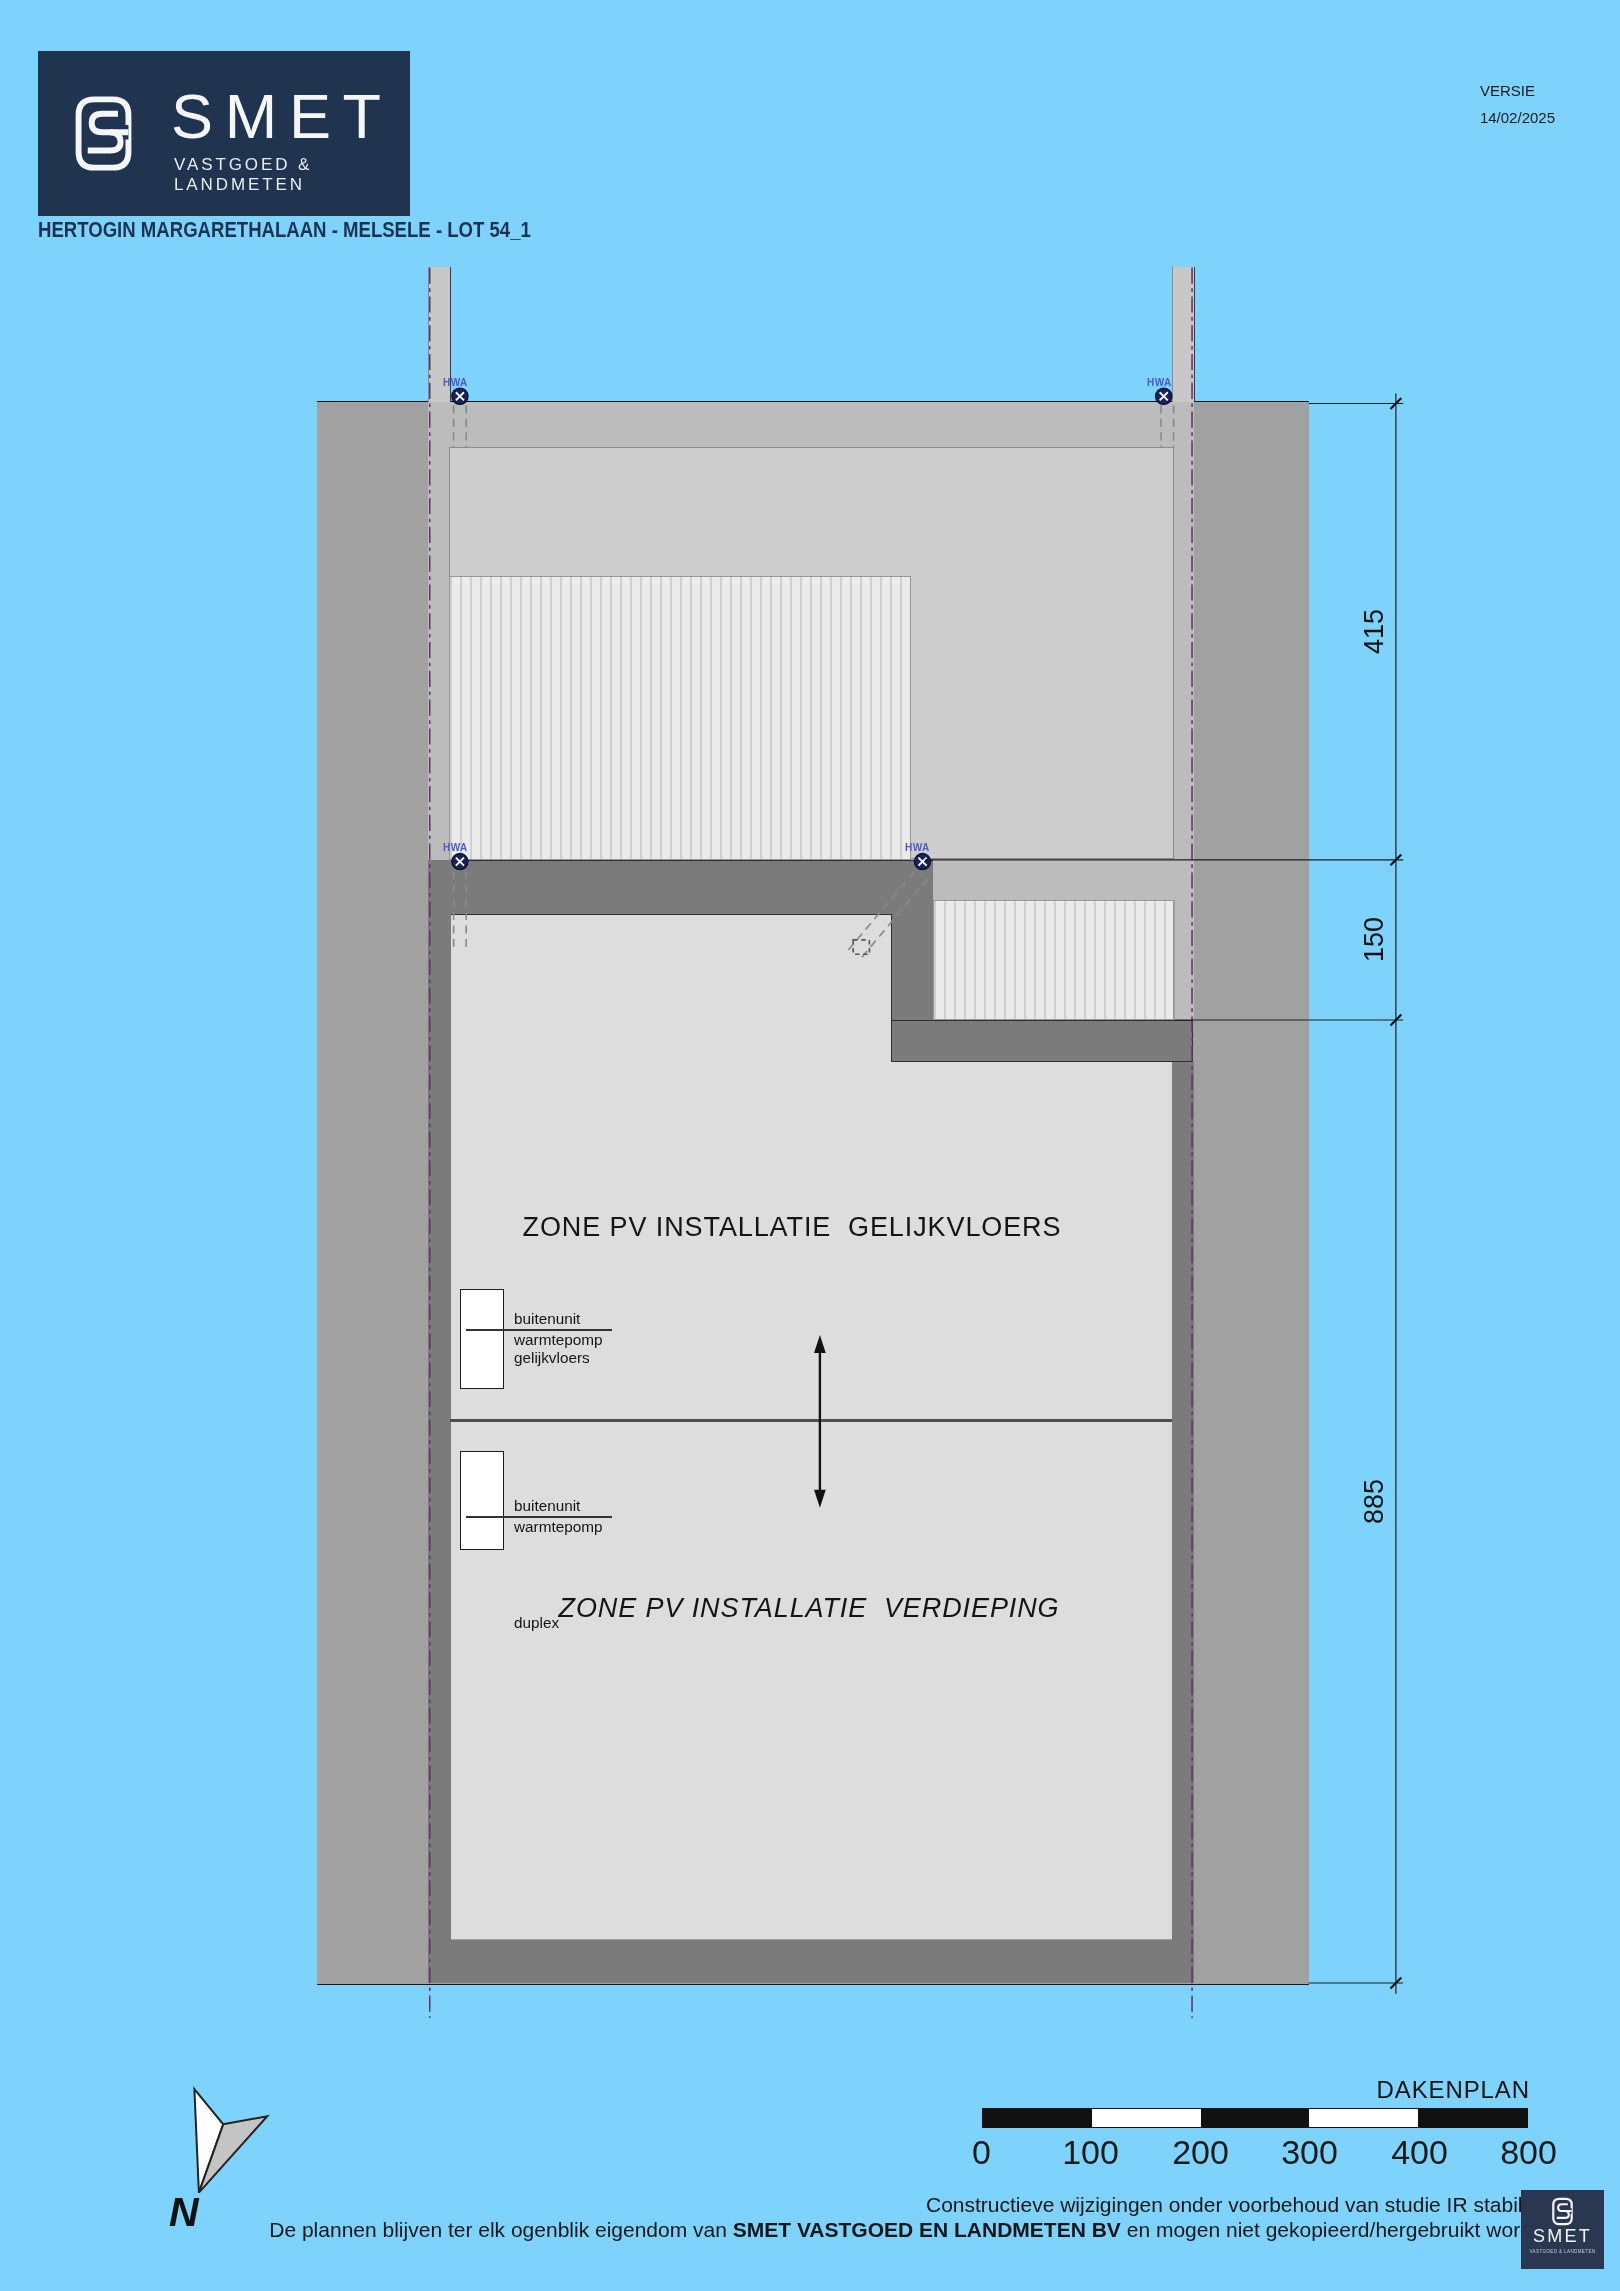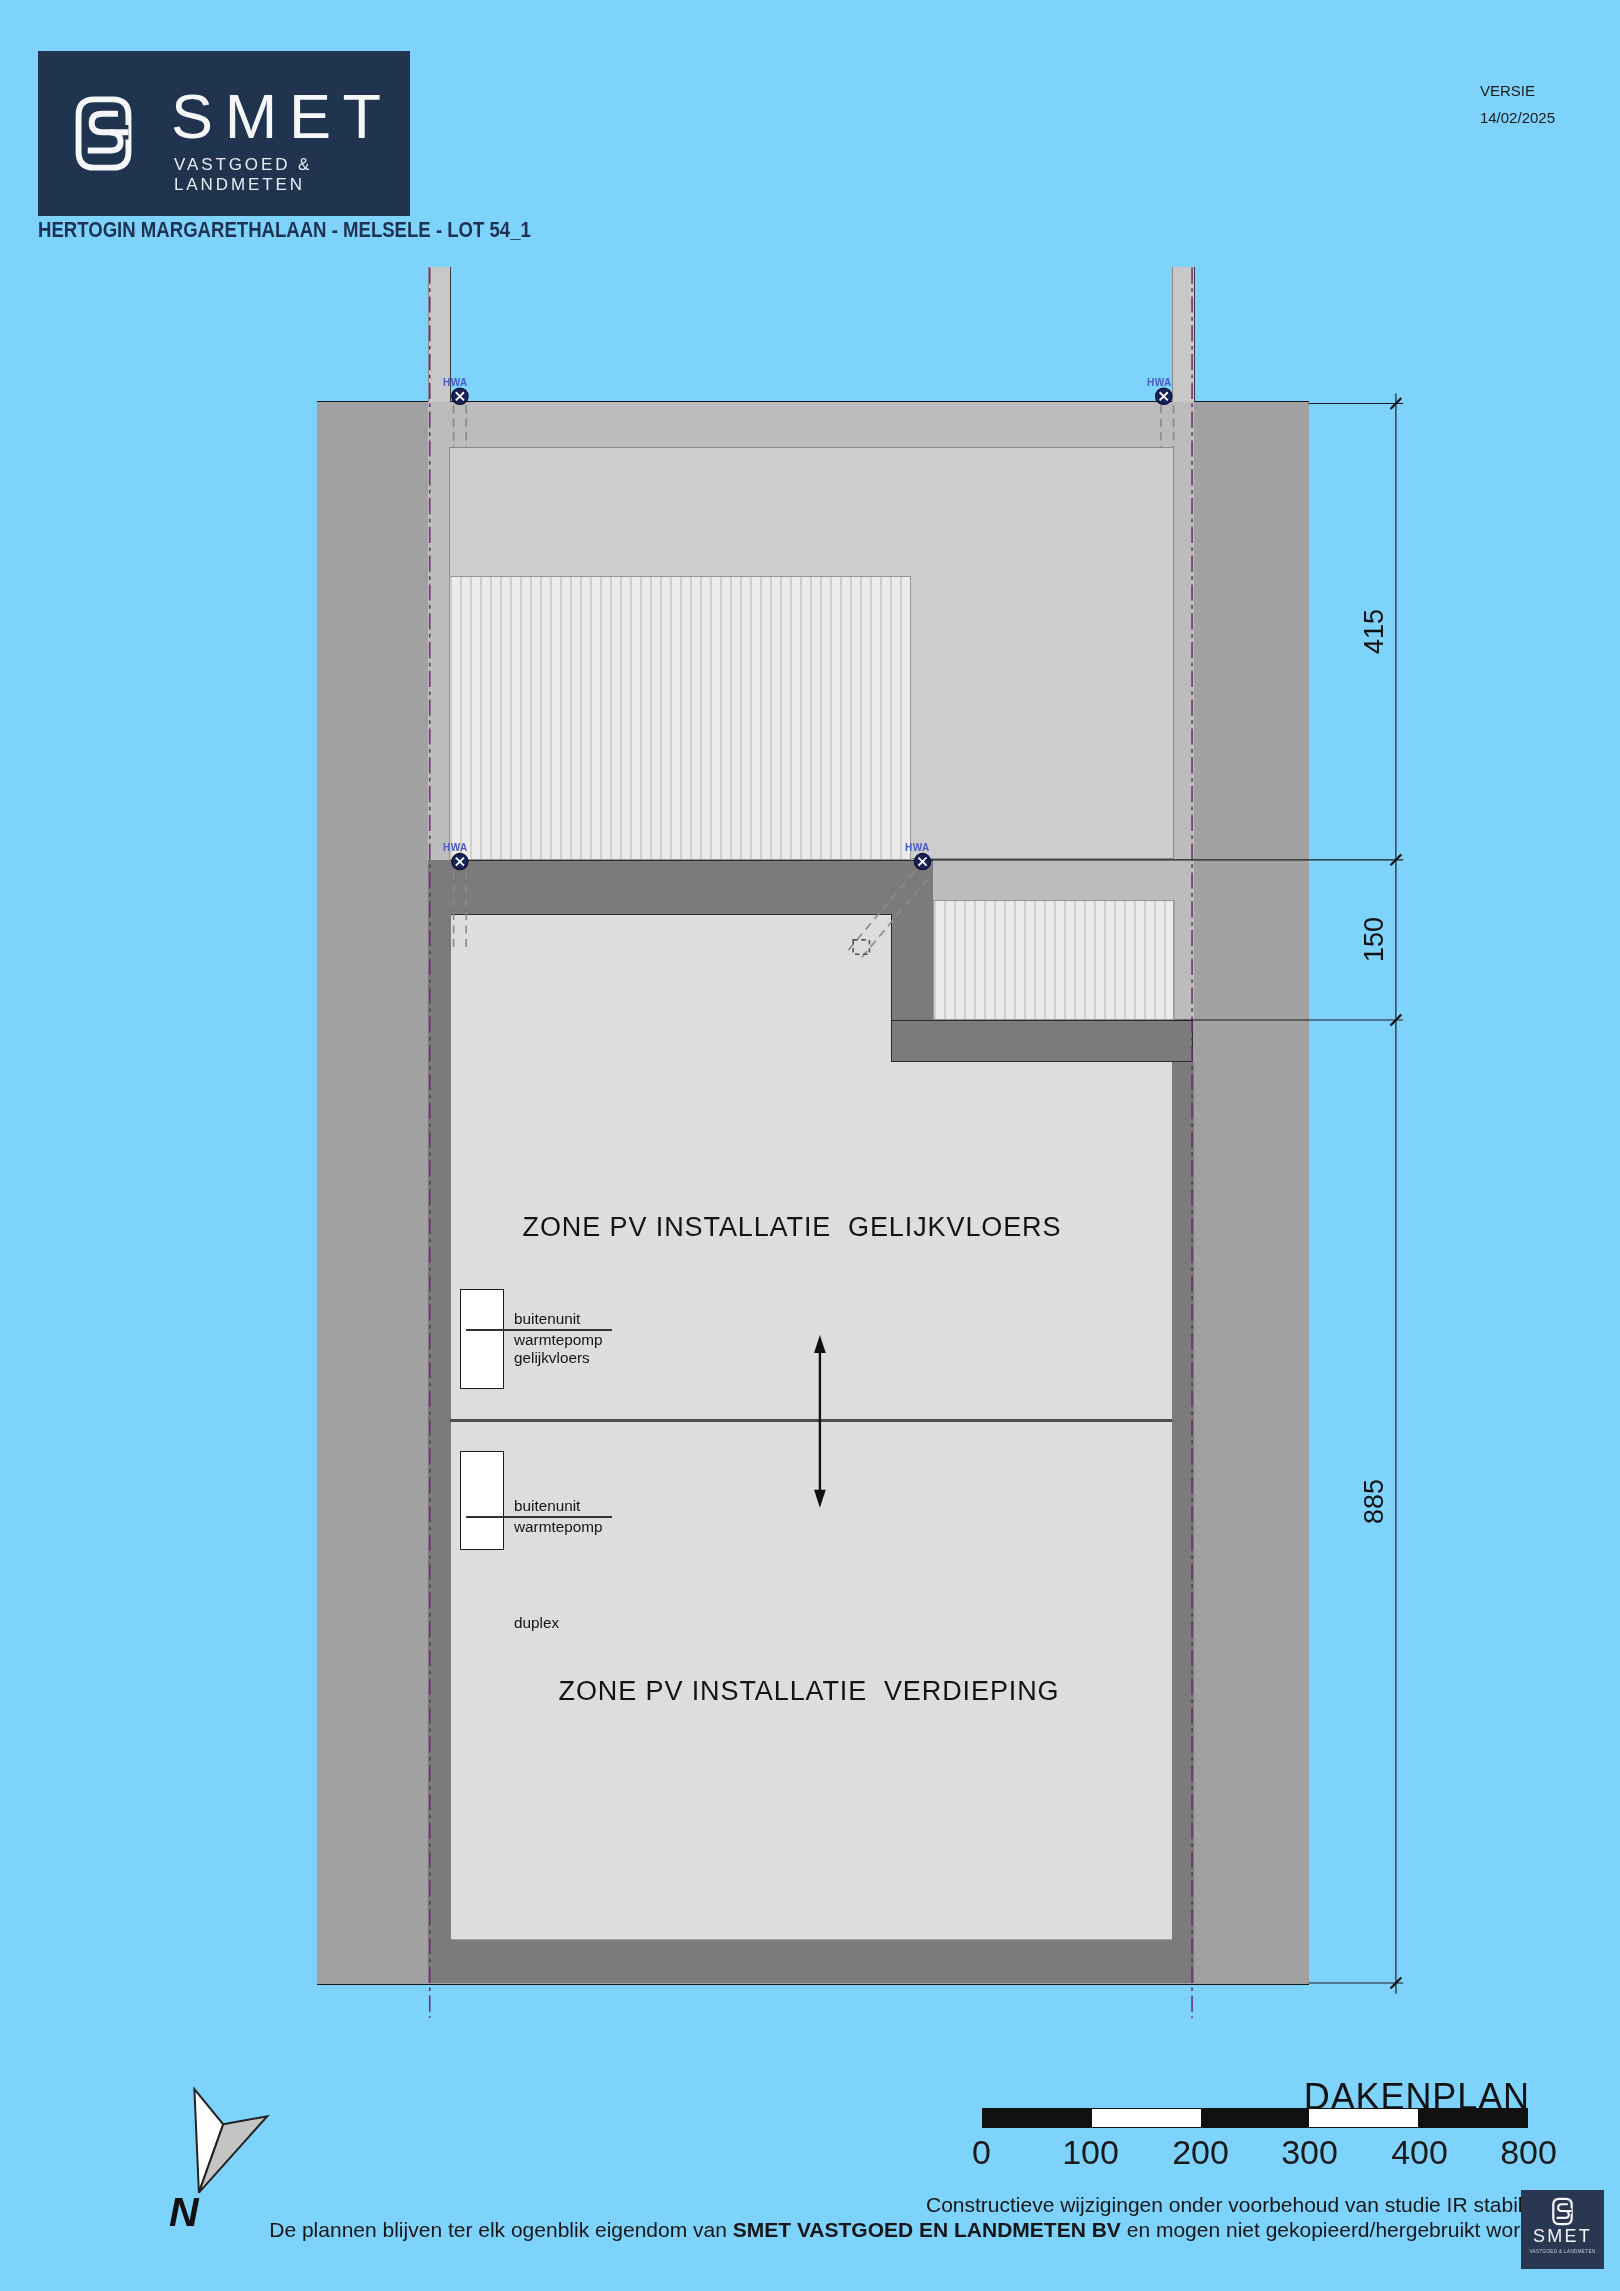--- a/index.html
+++ b/index.html
@@ -42,21 +42,21 @@
   .post-left{left:428px;}
   .post-right{left:1172px;}
   .unit-box{left:460px;width:44px;background:#ffffff;border:1.8px solid #1d1d1d;box-sizing:border-box;}
   .zone-label{width:630px;text-align:center;font-size:27px;letter-spacing:0.9px;color:#141414;white-space:pre;}
   .unit-label{left:514px;font-size:15.3px;color:#141414;white-space:nowrap;}
   .leader{left:466px;width:146px;height:1.8px;background:#333;}
   .hwa-label{font-size:10px;color:#4a5ac8;font-weight:700;letter-spacing:0.5px;}
   .dim-label{width:108px;height:29px;line-height:29px;text-align:center;font-size:27px;color:#111;
              transform:rotate(-90deg);}
   
-  .dakenplan{right:90px;top:2076px;font-size:36px;letter-spacing:0.9px;color:#111;}
+  .dakenplan{right:90px;top:2076px;font-size:24px;letter-spacing:0.9px;color:#111;}
   .scalebar{left:982px;top:2108px;width:546px;height:20px;border:1.8px solid #111;box-sizing:border-box;
             display:flex;}
   .scalebar div{flex:1;}
   .seg-b{background:#111;} .seg-w{background:#fff;}
   .scale-num{top:2133px;width:81px;text-align:center;font-size:34px;color:#1a1a1a;}
   .disc{right:59px;text-align:right;font-size:21px;color:#161616;white-space:nowrap;}
   .logo-small{left:1521px;top:2190px;width:83px;height:79px;background:#2a3750;}
   .ls-smet{position:absolute;left:0;top:36px;width:83px;text-align:center;color:#f2f4f7;
            font-size:18px;letter-spacing:2.3px;}
   .ls-tag{position:absolute;left:0;top:59px;width:83px;text-align:center;color:#c9d1dd;
@@ -99,21 +99,21 @@
   <div class="abs wall wall-right"></div>
   <div class="abs wall wall-bottom"></div>
   <div class="abs divider"></div>
   <div class="abs post post-left"></div>
   <div class="abs post post-right"></div>
 
   <div class="abs unit-box" style="top:1289px;height:100px;"></div>
   <div class="abs unit-box" style="top:1451px;height:99px;"></div>
 
   <div class="abs zone-label" style="left:477px;top:1212px;">ZONE PV INSTALLATIE  GELIJKVLOERS</div>
-  <div class="abs zone-label" style="left:494px;top:1676px;">ZONE PV INSTALLATIE  VERDIEPING</div>
+  <div class="abs zone-label" style="left:494px;top:1593px;font-style:italic;">ZONE PV INSTALLATIE  VERDIEPING</div>
 
   <div class="abs unit-label" style="top:1310px;">buitenunit</div>
   <div class="abs leader" style="top:1329px;"></div>
   <div class="abs unit-label" style="top:1331px;">warmtepomp</div>
   <div class="abs unit-label" style="top:1349px;">gelijkvloers</div>
 
   <div class="abs unit-label" style="top:1497px;">buitenunit</div>
   <div class="abs leader" style="top:1516px;"></div>
   <div class="abs unit-label" style="top:1518px;">warmtepomp</div>
   <div class="abs unit-label" style="top:1608px;margin-top:6px;">duplex</div>

